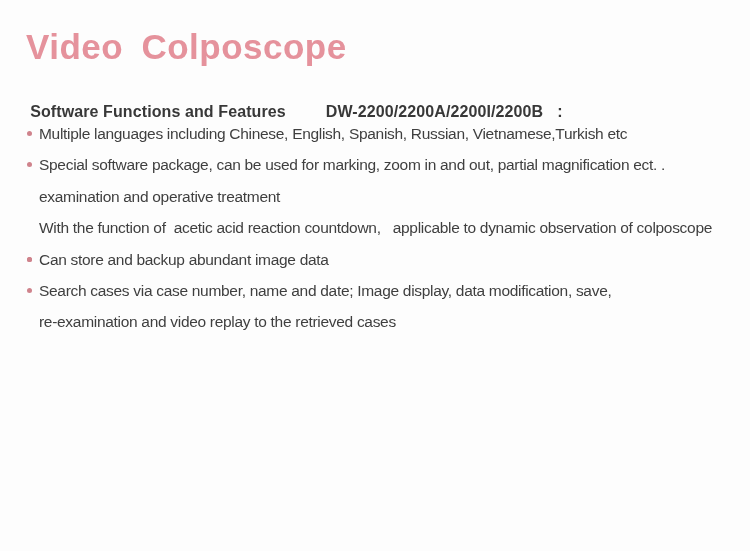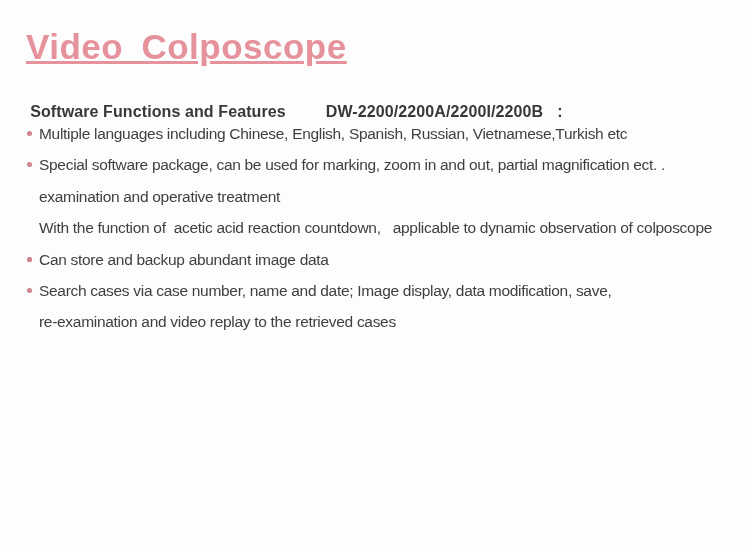--- a/index.html
+++ b/index.html
@@ -18,21 +18,20 @@
   .doc-title {
     position: absolute;
     top: 4px;
     left: 26px;
     font-size: 35px;
     font-weight: bold;
     letter-spacing: 0.5px;
     word-spacing: 8px;
     color: #e5929c;
     white-space: pre;
-    text-decoration: underline;
   }
   .heading-row {
     position: absolute;
     top: 82px;
     left: 12px;
     height: 20px;
     line-height: 20px;
     font-size: 16px;
     font-weight: 600;
     color: #383838;

